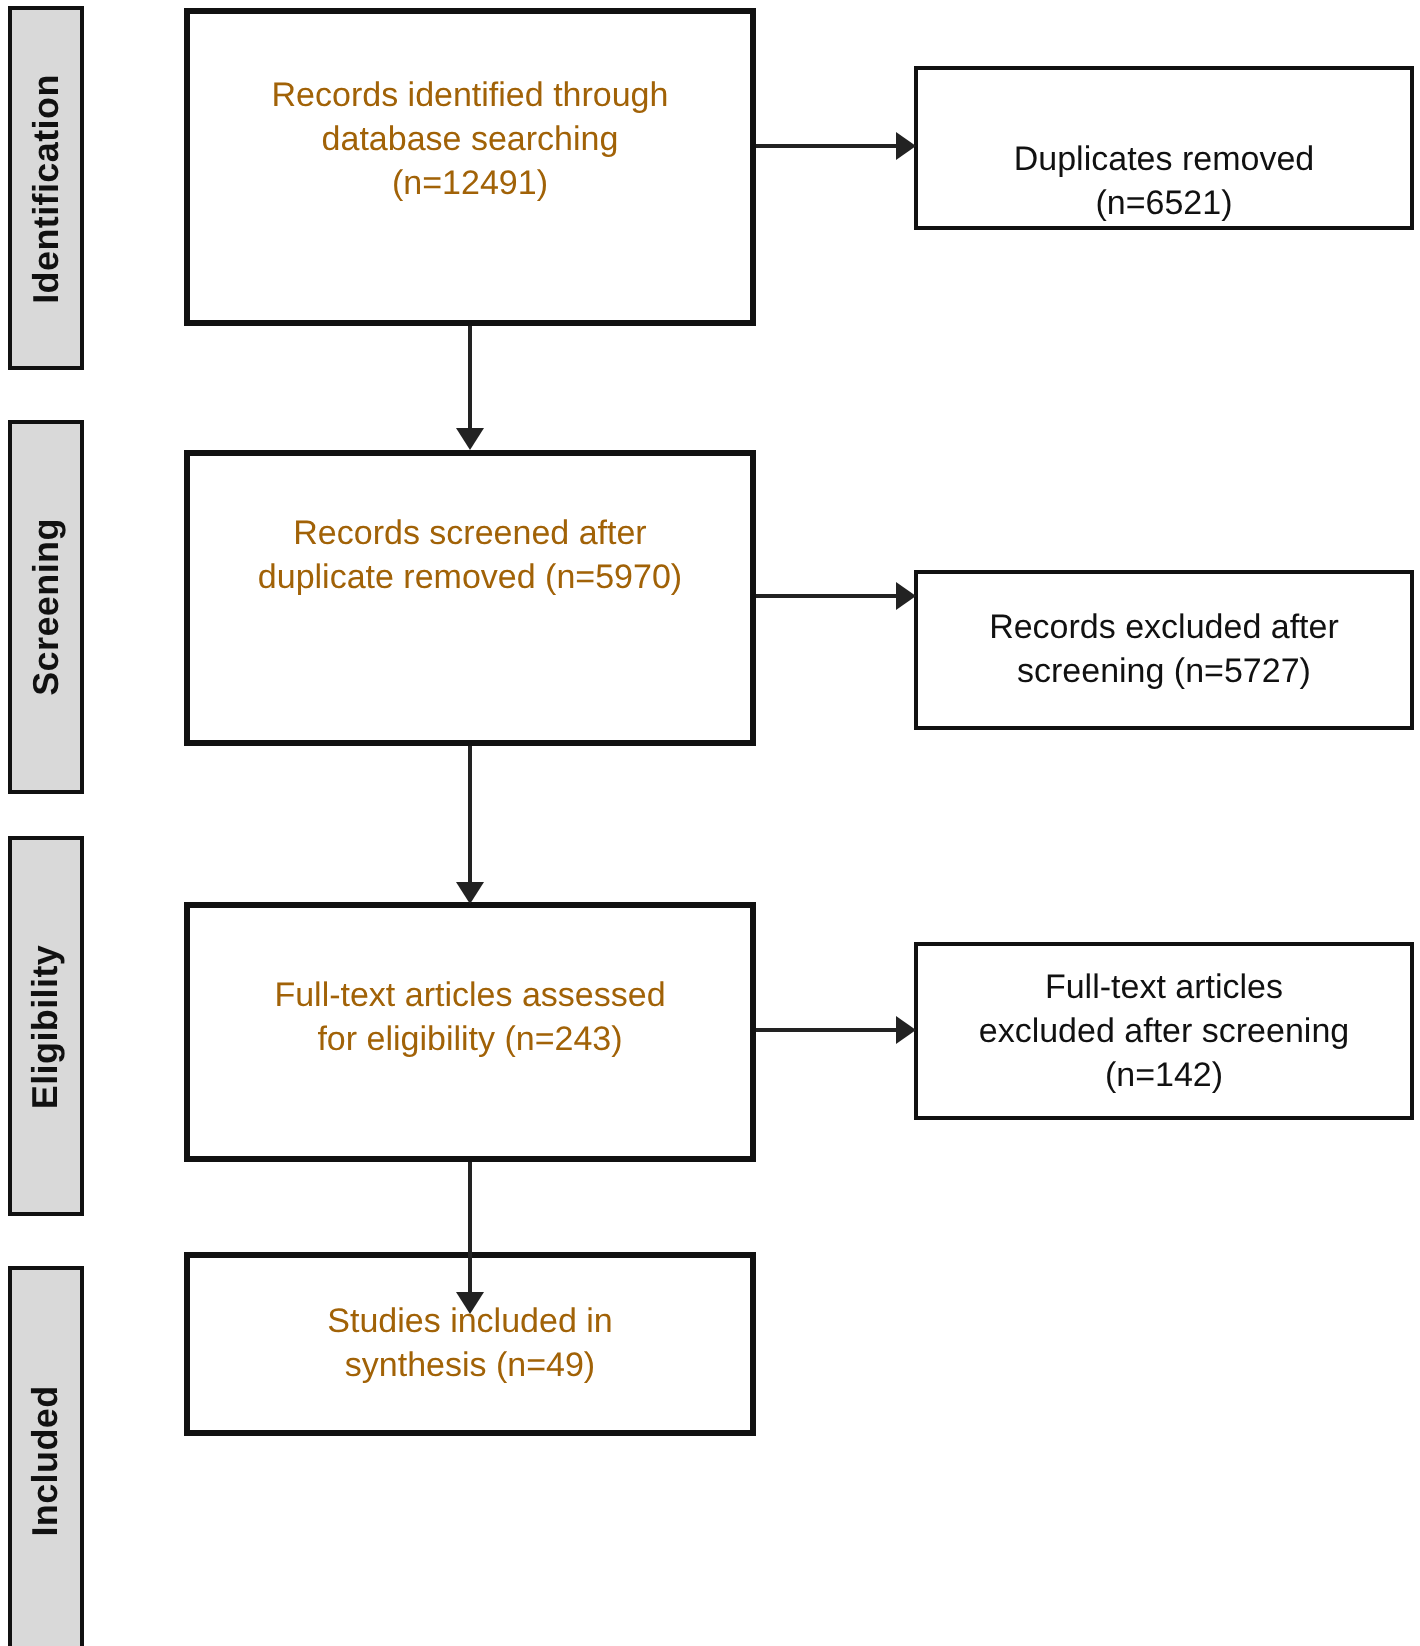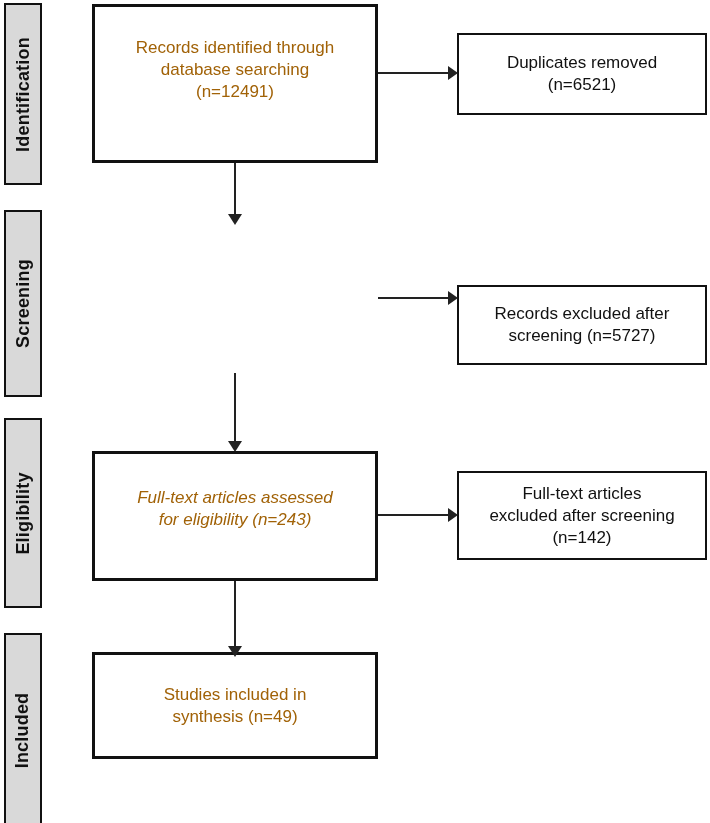--- a/index.html
+++ b/index.html
@@ -57,43 +57,43 @@
     text-align: center;
     font-size: 17px;
     line-height: 22px;
     color: #a16207;
   }
   .mbox-1 { top: 4px;   height: 159px; }
   .mbox-1 .box-text { transform: translateY(-14px); }
   .mbox-2 { top: 225px; height: 148px; }
   .mbox-2 .box-text { transform: translateY(-21px); }
   .mbox-3 { top: 451px; height: 130px; }
-  .mbox-3 .box-text { transform: translateY(-7px); font-style: italic; }
-  .mbox-4 { top: 652px; height: 107px; }
+  .mbox-3 .box-text { transform: translateY(-7px); }
+  .mbox-4 { top: 626px; height: 92px; }
 
   
   .sbox {
     position: absolute;
     left: 457px;
     width: 250px;
     border: 2px solid #111111;
     box-sizing: border-box;
     background: #ffffff;
     display: flex;
     align-items: center;
     justify-content: center;
   }
   .sbox .box-text {
     white-space: pre-line;
     text-align: center;
     font-size: 17px;
     line-height: 22px;
     color: #111111;
   }
-  .sbox-1 { top: 33px;  height: 82px; }
+  .sbox-1 { top: 33px;  height: 82px; align-items: flex-end; }
   .sbox-2 { top: 259px; height: 80px; margin-top: 26px; }
   .sbox-3 { top: 471px; height: 89px; }
 
   
   .vline {
     position: absolute;
     left: 234px;
     width: 2px;
     background: #222222;
   }
@@ -145,20 +145,24 @@
   </div>
   <div class="stage stage-included">
     <span class="stage-label">Included</span>
   </div>
 
   <div class="mbox mbox-1">
     <span class="box-text">Records identified through
 database searching
 (n=12491)</span>
   </div>
+  <div class="mbox mbox-2">
+    <span class="box-text">Records screened after
+duplicate removed (n=5970)</span>
+  </div>
   <div class="mbox mbox-3">
     <span class="box-text">Full-text articles assessed
 for eligibility (n=243)</span>
   </div>
   <div class="mbox mbox-4">
     <span class="box-text">Studies included in
 synthesis (n=49)</span>
   </div>
 
   <div class="sbox sbox-1">

